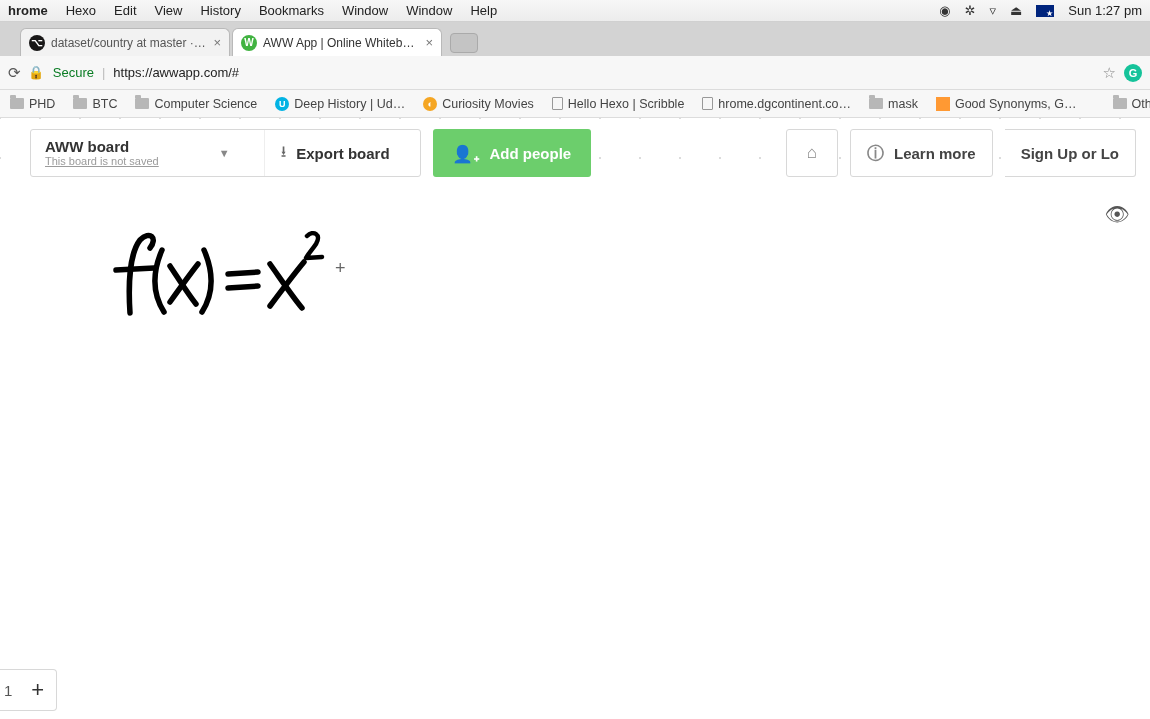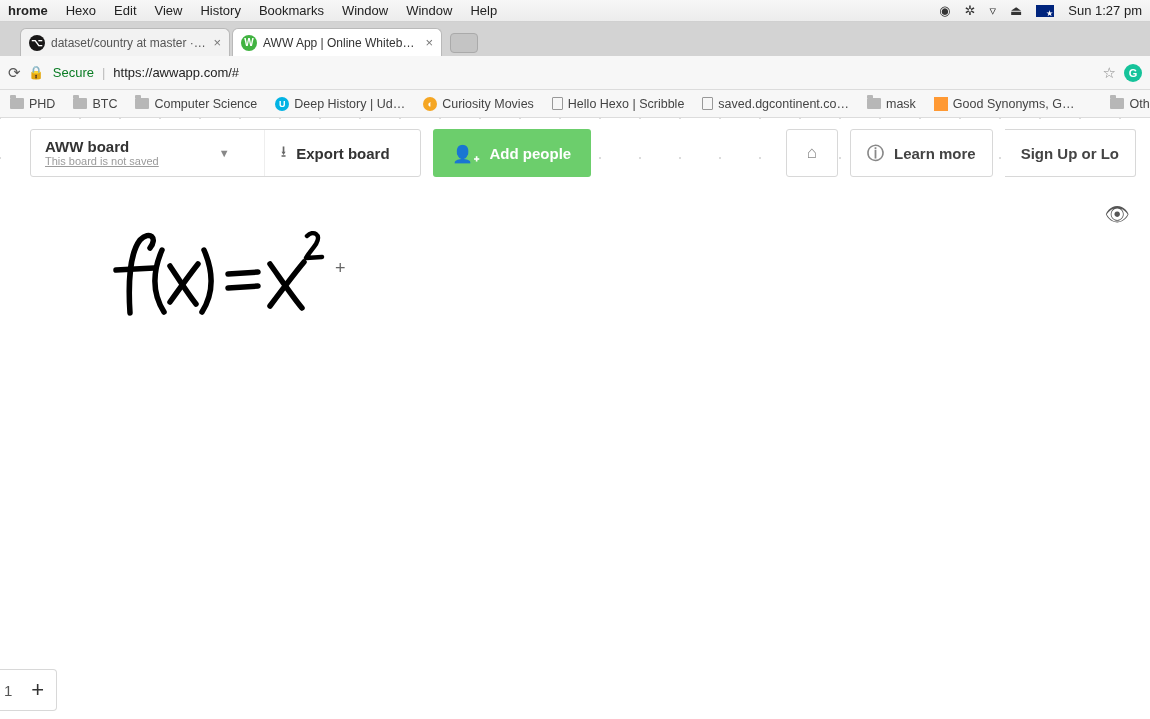--- a/index.html
+++ b/index.html
@@ -144,21 +144,21 @@
   <div class="bm">
       <span class="cur">◐</span>
       <span>Curiosity Movies</span>
     </div>
   <div class="bm">
       <span class="page"></span>
       <span>Hello Hexo | Scribble</span>
     </div>
   <div class="bm">
       <span class="page"></span>
-      <span>saved.dgcontinent.co…</span>
+      <span>hrome.dgcontinent.co…</span>
     </div>
   <div class="bm">
       <span class="folder"></span>
       <span>mask</span>
     </div>
   <div class="bm">
       <span class="syn"></span>
       <span>Good Synonyms, G…</span>
     </div>
   <div class="spacer"></div>

